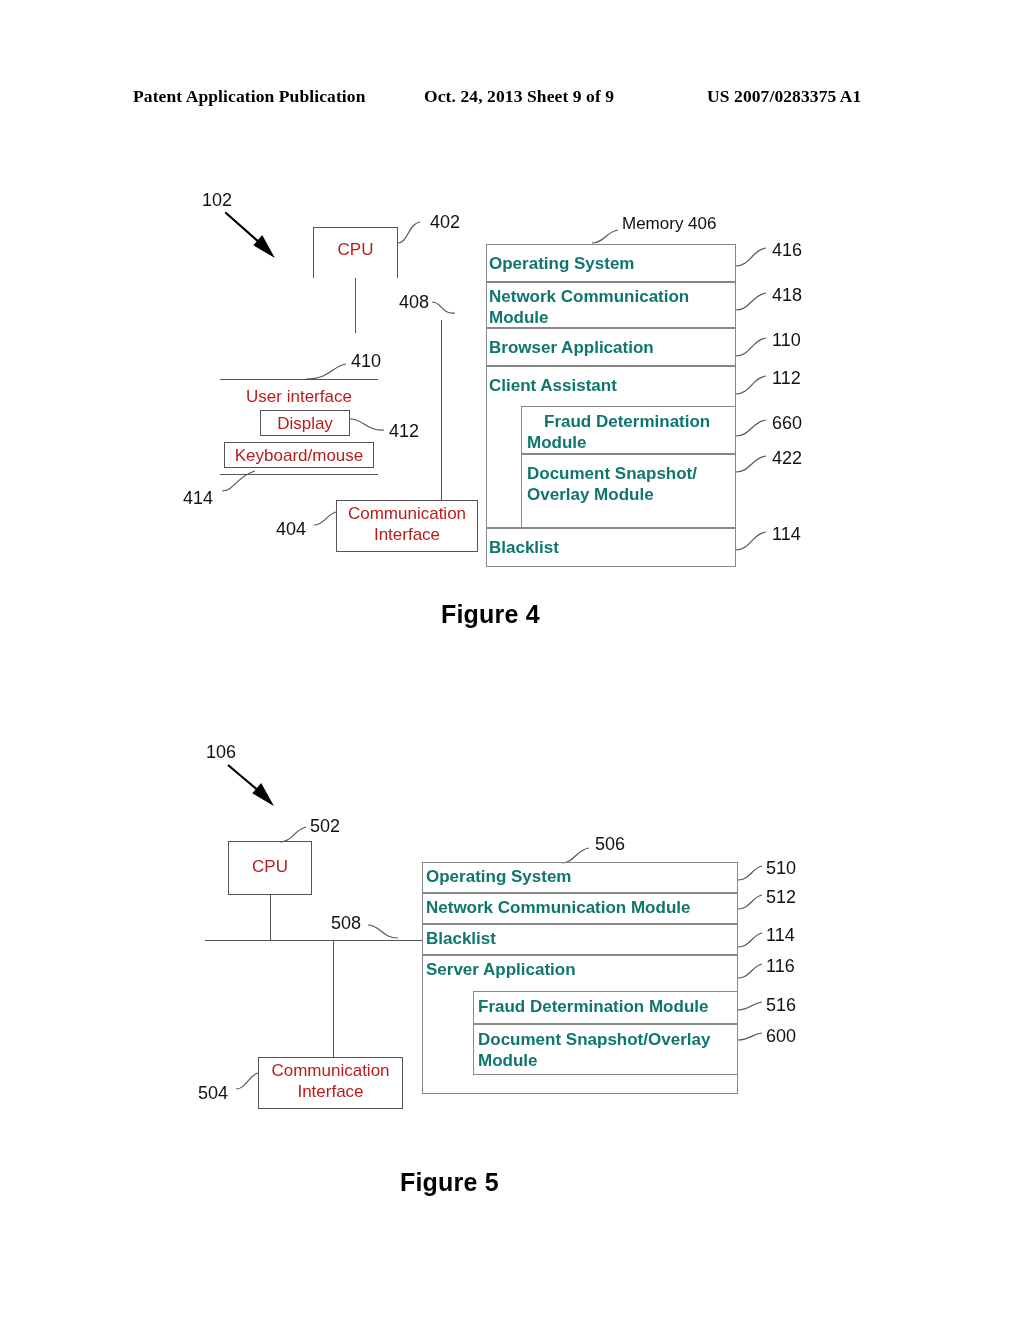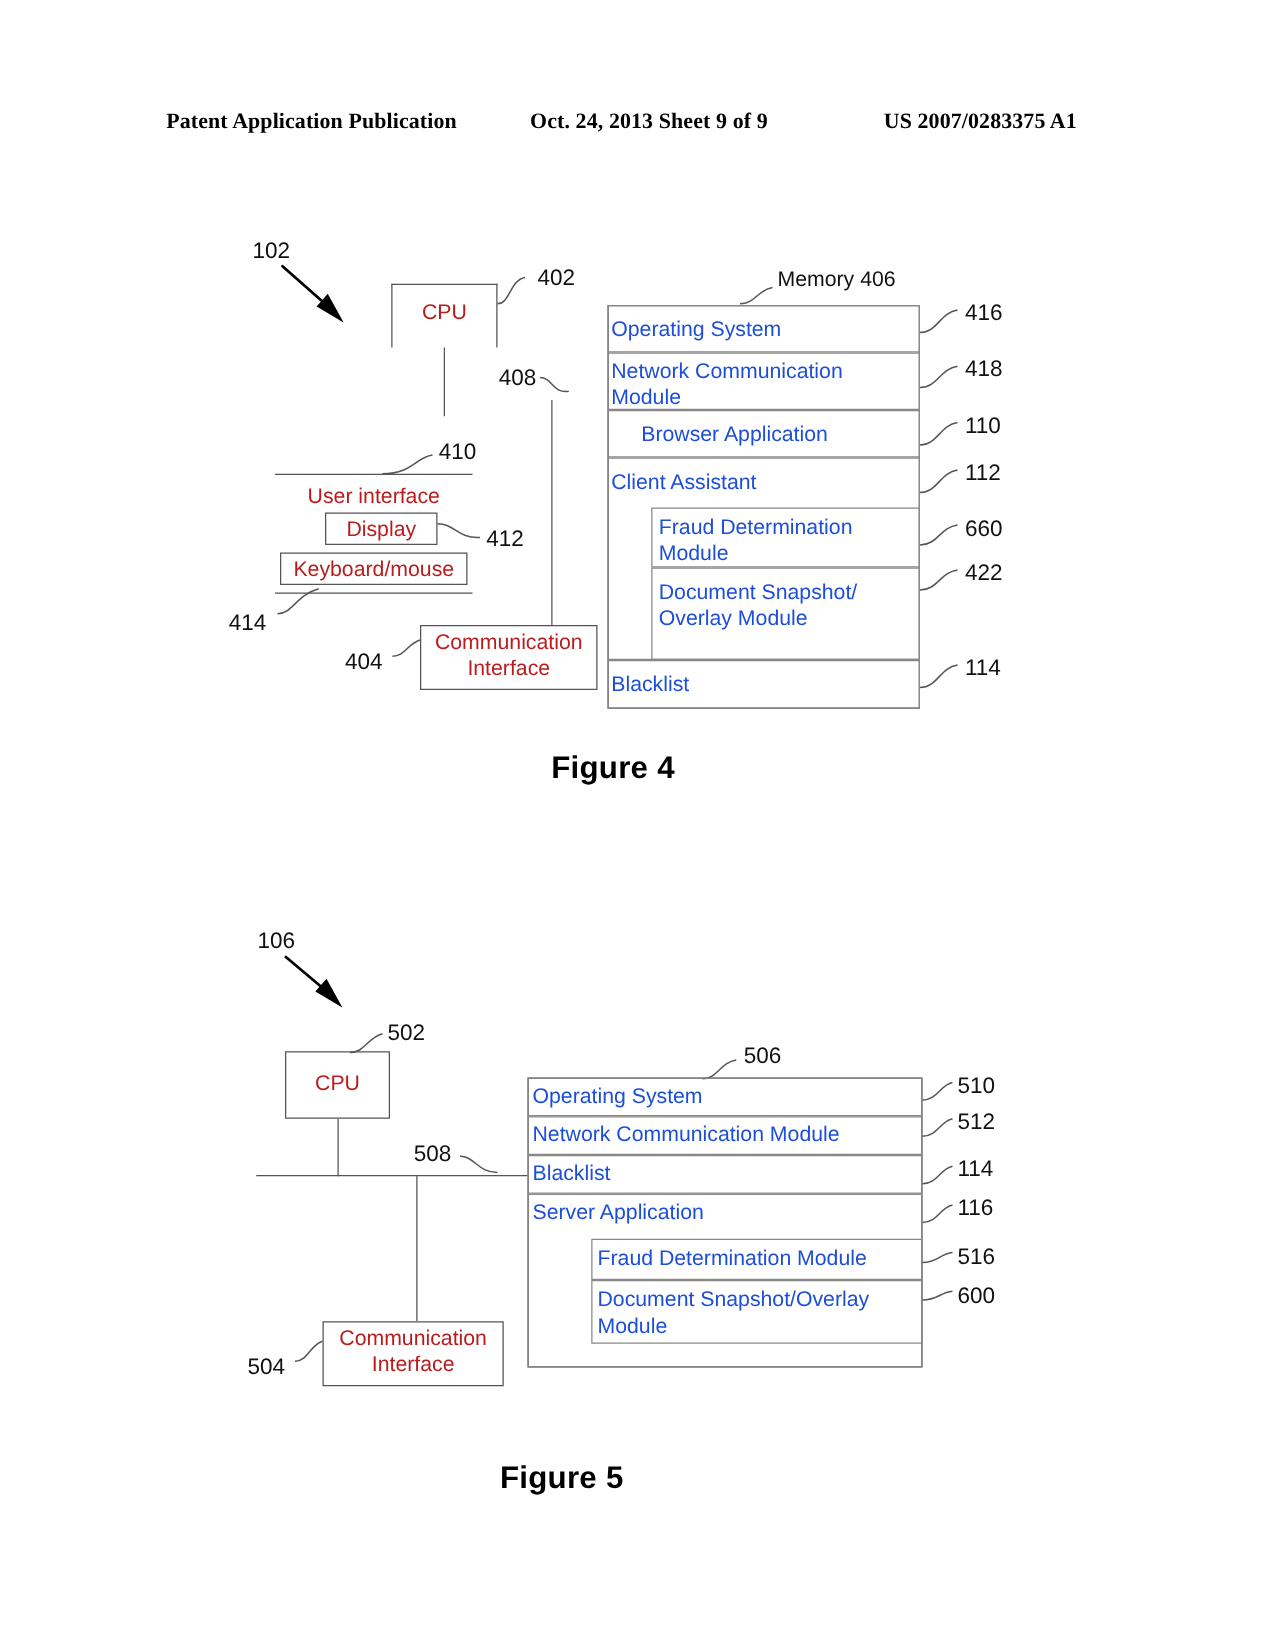--- a/index.html
+++ b/index.html
@@ -48,21 +48,22 @@
     border: 1.3px solid #888;
     box-sizing: border-box;
     background: transparent;
   }
 
   .label {
     position: absolute;
     font-size: 17px;
     line-height: 21px;
     white-space: pre;
-    color: #1d4ed8;
+    color: #0f766e;
+    font-weight: bold;
   }
   .label-c {
     position: absolute;
     font-size: 17px;
     line-height: 21px;
     text-align: center;
     white-space: pre;
     color: #b91c1c;
   }
   .refnum {
@@ -176,35 +177,35 @@
 
   <div class="cell" style="left:486px; top:282px; width:250px; height:46px;"></div>
   <span class="label" style="left:489px; top:286px;">Network Communication</span>
   <span class="label" style="left:489px; top:307px;">Module</span>
   <span class="refnum" style="left:772px; top:285px;">418</span>
   <svg class="leader" style="left:0; top:0; width:1024px; height:650px;">
     <path d="M736,310 C750,310 752,295 766,293"></path>
   </svg>
 
   <div class="cell" style="left:486px; top:328px; width:250px; height:38px;"></div>
-  <span class="label" style="left:489px; top:337px;margin-left:24px;">Browser Application</span>
+  <span class="label" style="left:489px; top:337px;">Browser Application</span>
   <span class="refnum" style="left:772px; top:330px;">110</span>
   <svg class="leader" style="left:0; top:0; width:1024px; height:650px;">
     <path d="M736,356 C750,356 752,340 766,338"></path>
   </svg>
 
   <div class="cell" style="left:486px; top:366px; width:250px; height:162px;"></div>
   <span class="label" style="left:489px; top:375px;">Client Assistant</span>
   <span class="refnum" style="left:772px; top:368px;">112</span>
   <svg class="leader" style="left:0; top:0; width:1024px; height:650px;">
     <path d="M736,394 C750,394 752,378 766,376"></path>
   </svg>
 
   <div class="cell" style="left:521px; top:406px; width:215px; height:48px;"></div>
-  <span class="label" style="left:527px; top:411px;">Fraud Determination</span>
+  <span class="label" style="left:544px; top:411px;">Fraud Determination</span>
   <span class="label" style="left:527px; top:432px;">Module</span>
   <span class="refnum" style="left:772px; top:413px;">660</span>
   <svg class="leader" style="left:0; top:0; width:1024px; height:650px;">
     <path d="M736,436 C750,436 752,422 766,420"></path>
   </svg>
 
   <div class="cell" style="left:521px; top:454px; width:215px; height:74px;"></div>
   <span class="label" style="left:527px; top:463px;">Document Snapshot/</span>
   <span class="label" style="left:527px; top:484px;">Overlay Module</span>
   <span class="refnum" style="left:772px; top:448px;">422</span>

